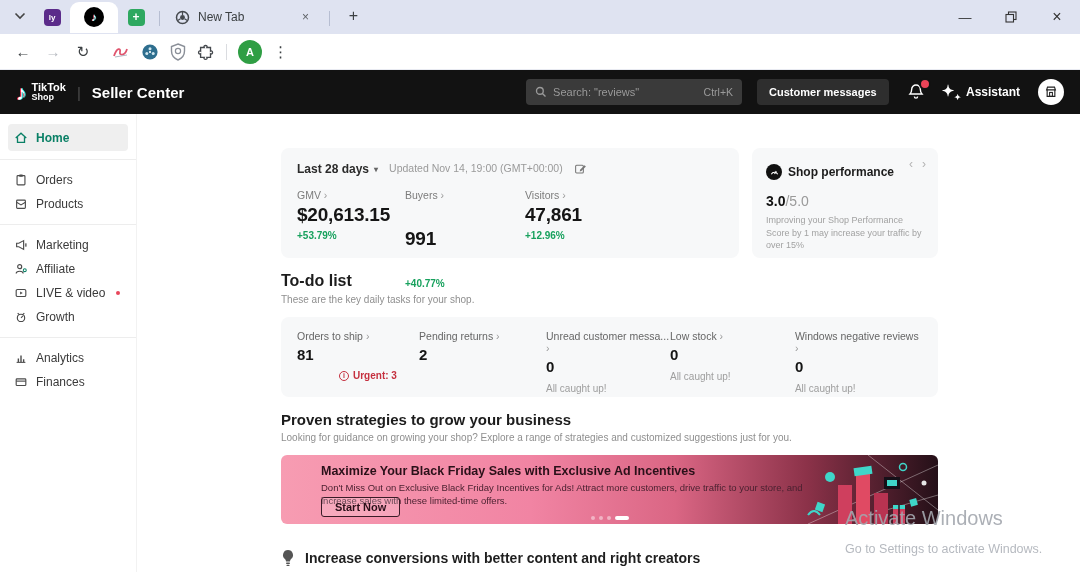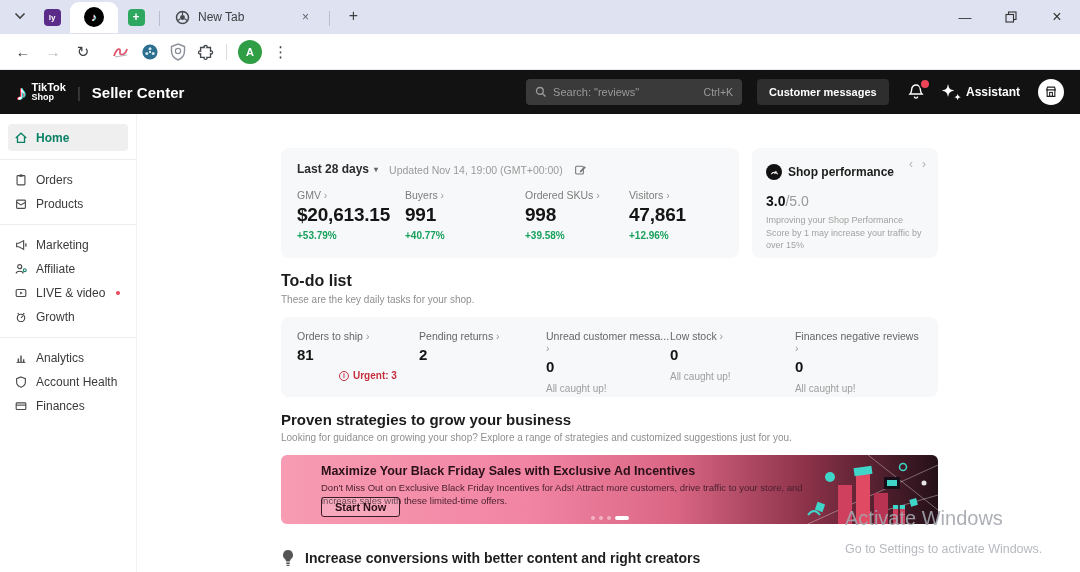--- a/index.html
+++ b/index.html
@@ -62,26 +62,26 @@
   .sitem .ic { width:14px; height:14px; }
   .sitem.active { background:#efefef; border-radius:4px; margin:0 8px 2px 8px; padding:0 6px; color:#0a8066; font-weight:bold; height:27px; }
   .sdiv { height:1px; background:#ededed; margin:8px 0; }
   .dot-red { width:4px; height:4px; background:#e8465a; border-radius:50%; margin-left:3px; }
 
   
   .main { flex:1; position:relative; padding:34px 0 0 144px; }
   .row-cards { display:flex; gap:13px; }
   .card { background:#f7f8f9; border-radius:8px; }
   .stats-card { width:458px; height:110px; padding:14px 16px; }
-  .stats-head { display:flex; align-items:flex-end; gap:11px; font-size:10.5px; color:#9a9a9a; }
+  .stats-head { display:flex; align-items:flex-start; gap:11px; font-size:10.5px; color:#9a9a9a; }
   .period { font-size:12px; font-weight:bold; color:#2b2b2b; display:flex; gap:5px; align-items:center; }
   .caret { font-size:8px; color:#666; }
   .metrics { display:flex; margin-top:13px; }
   .metric { display:flex; flex-direction:column; }
-  .m0{width:108px;} .m1{width:120px;} .m2{width:104px;}
+  .m0{width:108px;} .m1{width:120px;gap:24px;} .m2{width:104px;}
   .mlabel { font-size:10.5px; color:#7c7c7c; }
   .chev { color:#9a9a9a; }
   .mvalue { font-size:19px; font-weight:bold; color:#151515; margin-top:3px; letter-spacing:-0.2px; }
   .mdelta { font-size:10px; font-weight:bold; color:#17a15d; margin-top:4px; }
 
   .perf-card { width:186px; height:110px; padding:12px 14px; position:relative; }
   .perf-nav { position:absolute; top:9px; right:12px; color:#b3b3b3; font-size:12px; display:flex; gap:9px; }
   .perf-title { display:flex; gap:6px; align-items:center; font-size:12px; font-weight:bold; color:#1c1c1c; margin-top:4px; }
   .perf-ico { width:16px; height:16px; background:#111; border-radius:50%; display:flex; align-items:center; justify-content:center; flex-shrink:0; }
   .score-row { margin-top:13px; font-size:14px; }
@@ -290,26 +290,20 @@
         </svg>
       <span>Growth</span>
     </div>
     <div class="sdiv"></div>
     <div class="sitem">
       <svg class="ic" viewBox="0 0 16 16">
           <path d="M3 13 H13" stroke="#4b4b4b" stroke-width="1.2"></path>
           <path d="M5 12.5 V8.5 M8 12.5 V5 M11 12.5 V9.5" stroke="#4b4b4b" stroke-width="1.6"></path>
         </svg>
       <span>Analytics</span>
-    </div>
-    <div class="sitem">
-      <svg class="ic" viewBox="0 0 16 16">
-          <path d="M8 2.2 L13 4.2 V8.2 C13 11.2 10.5 13 8 14 C5.5 13 3 11.2 3 8.2 V4.2 Z" fill="none" stroke="#4b4b4b" stroke-width="1.3"></path>
-        </svg>
-      <span>Account Health</span>
     </div>
     <div class="sitem">
       <svg class="ic" viewBox="0 0 16 16">
           <rect x="2.5" y="4.5" width="11" height="7.5" rx="1" fill="none" stroke="#4b4b4b" stroke-width="1.3"></rect>
           <path d="M2.5 7 H13.5" stroke="#4b4b4b" stroke-width="1.3"></path>
         </svg>
       <span>Finances</span>
     </div>
   </div>
 
@@ -333,25 +327,20 @@
           <div class="metric m0">
             <span class="mlabel"><span>GMV</span> <span class="chev">›</span></span>
             <span class="mvalue">$20,613.15</span>
             <span class="mdelta">+53.79%</span>
           </div>
           <div class="metric m1">
             <span class="mlabel"><span>Buyers</span> <span class="chev">›</span></span>
             <span class="mvalue">991</span>
             <span class="mdelta">+40.77%</span>
           </div>
-          <div class="metric m2">
-            <span class="mlabel"><span>Ordered SKUs</span> <span class="chev">›</span></span>
-            <span class="mvalue">998</span>
-            <span class="mdelta">+39.58%</span>
-          </div>
           <div class="metric">
             <span class="mlabel"><span>Visitors</span> <span class="chev">›</span></span>
             <span class="mvalue">47,861</span>
             <span class="mdelta">+12.96%</span>
           </div>
         </div>
       </div>
 
       <div class="card perf-card">
         <div class="perf-nav">
@@ -393,21 +382,21 @@
         <span class="tlabel"><span>Unread customer messa...</span> <span class="chev">›</span></span>
         <span class="tvalue">0</span>
         <span class="caught">All caught up!</span>
       </div>
       <div class="titem t3">
         <span class="tlabel"><span>Low stock</span> <span class="chev">›</span></span>
         <span class="tvalue">0</span>
         <span class="caught">All caught up!</span>
       </div>
       <div class="titem">
-        <span class="tlabel"><span>Finances negative reviews</span> <span class="chev">›</span></span>
+        <span class="tlabel"><span>Windows negative reviews</span> <span class="chev">›</span></span>
         <span class="tvalue">0</span>
         <span class="caught">All caught up!</span>
       </div>
     </div>
 
     <div class="sec-title sm">Proven strategies to grow your business</div>
     <div class="sec-sub">Looking for guidance on growing your shop? Explore a range of strategies and customized suggestions just for you.</div>
 
     <div class="banner">
       <svg class="b-art" width="250" height="69" viewBox="0 0 250 69">

